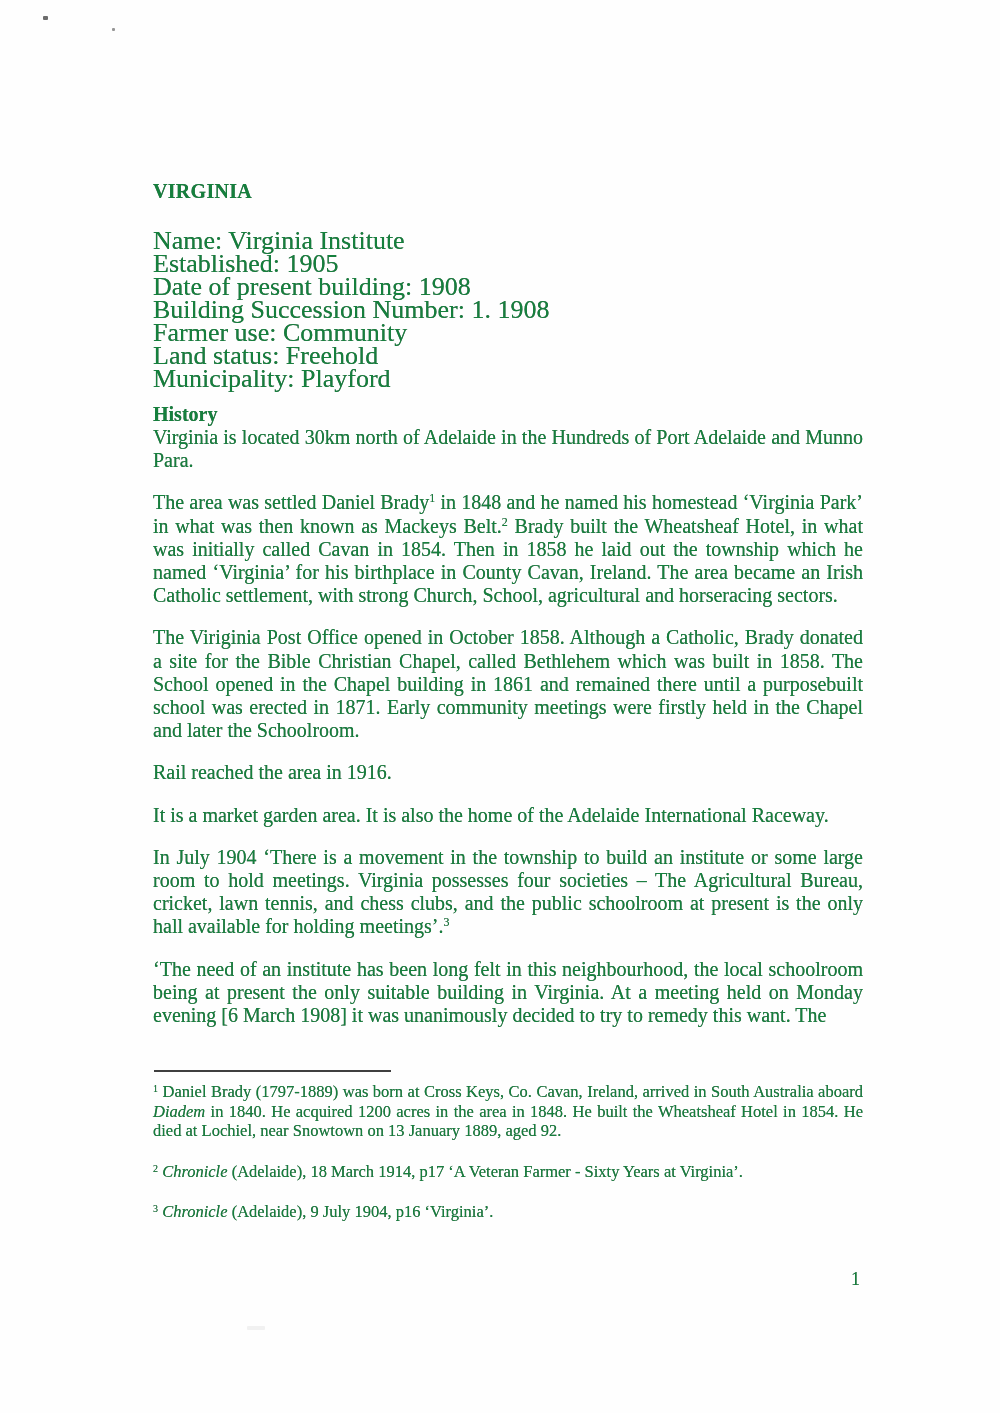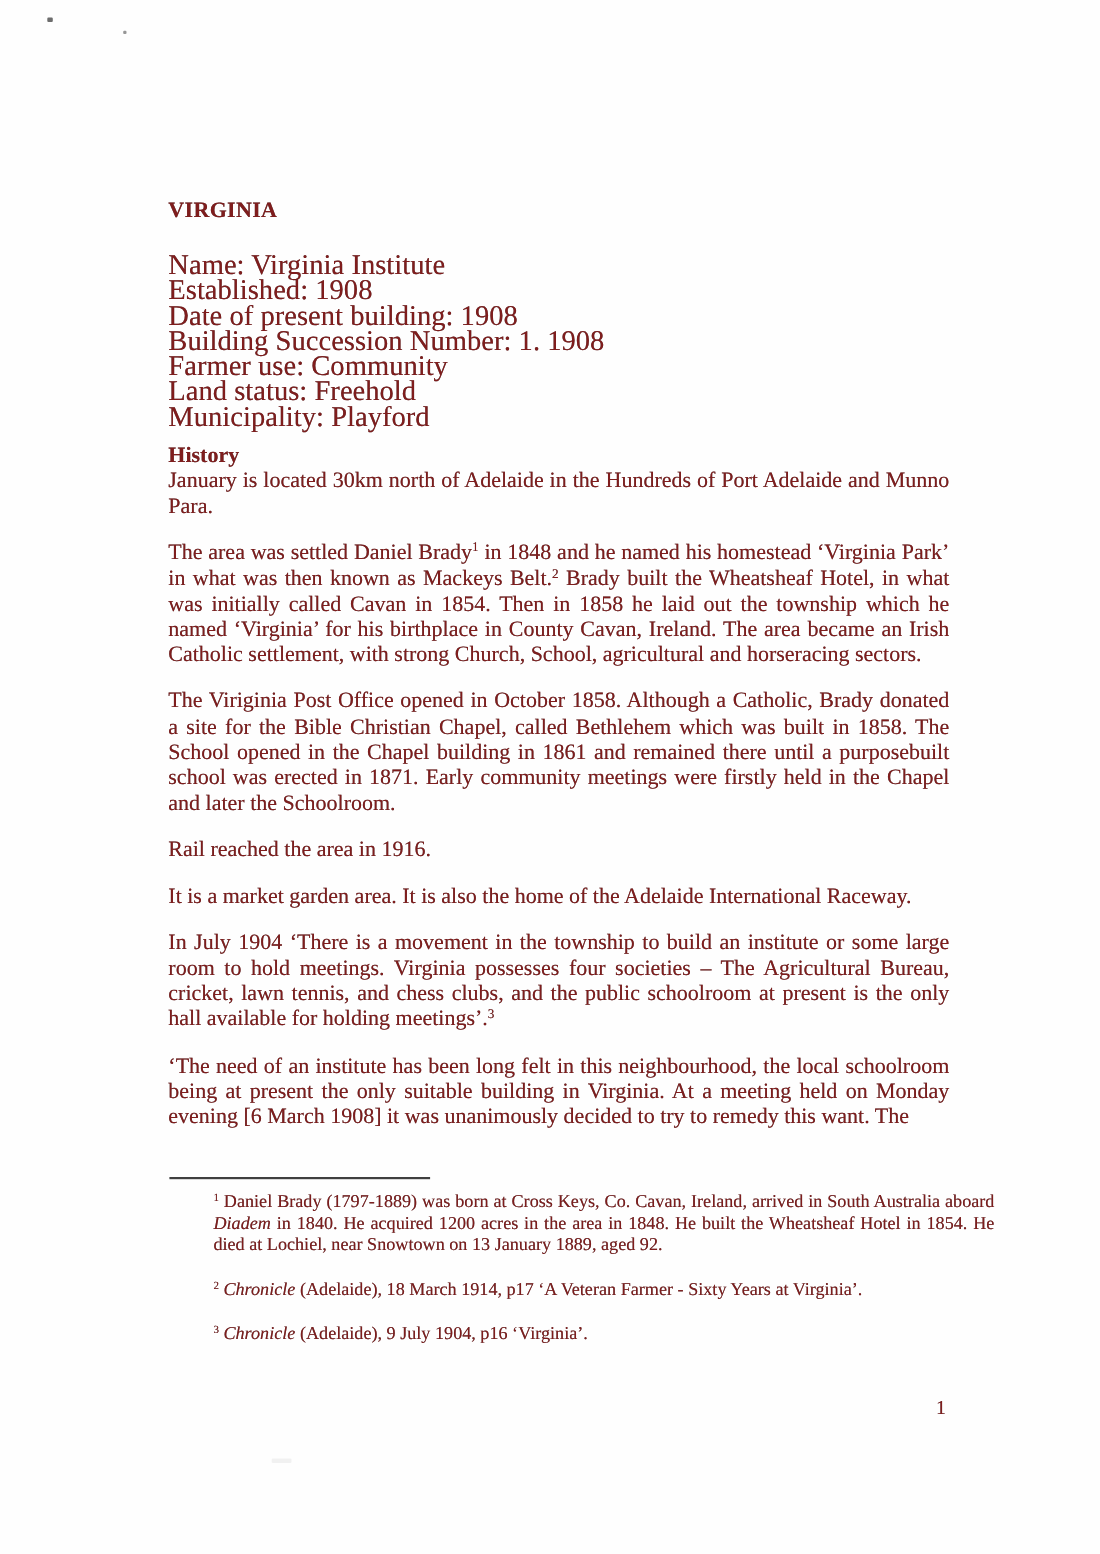--- a/index.html
+++ b/index.html
@@ -3,21 +3,21 @@
 <meta charset="utf-8">
 <style>
   html, body { margin: 0; padding: 0; background: #ffffff; }
   .page {
     position: relative;
     width: 1000px;
     height: 1413px;
     background: #fefefe;
     overflow: hidden;
     font-family: "Liberation Serif", "DejaVu Serif", serif;
-    color: #7f1d1d;
+    color: #15803d;
   }
   .scan-text {
     text-shadow: 0 0 0.5px rgba(30,30,30,0.65);
   }
   .content {
     position: absolute;
     left: 153px;
     top: 180px;
     width: 710px;
   }
@@ -59,21 +59,20 @@
     top: 1070px;
     width: 237px;
     height: 2px;
     background: #3f3f3f;
   }
   .footnotes {
     position: absolute;
     left: 153px;
     top: 1082px;
     width: 710px;
-    margin-left: 41px;
   }
   .footnote {
     font-size: 16.5px;
     line-height: 19.5px;
     text-align: justify;
     margin: 0 0 21px 0;
   }
   .footnote sup { font-size: 10px; top: -5px; }
   .page-number {
     position: absolute;
@@ -95,31 +94,31 @@
   <span class="speck speck-1"></span>
   <span class="speck speck-2"></span>
   <span class="speck speck-3"></span>
 
   <div class="content scan-text">
 
     <h1 class="title">VIRGINIA</h1>
 
     <div class="details">
       <div class="detail-line">Name: Virginia Institute</div>
-      <div class="detail-line">Established: 1908</div>
+      <div class="detail-line">Established: 1905</div>
       <div class="detail-line">Date of present building: 1908</div>
       <div class="detail-line">Building Succession Number: 1. 1908</div>
       <div class="detail-line">Farmer use: Community</div>
       <div class="detail-line">Land status: Freehold</div>
       <div class="detail-line">Municipality: Playford</div>
     </div>
 
     <h2 class="section-heading">History</h2>
 
-    <p class="para">January is located 30km north of Adelaide in the Hundreds of Port Adelaide and Munno Para.</p>
+    <p class="para">Virginia is located 30km north of Adelaide in the Hundreds of Port Adelaide and Munno Para.</p>
     <p class="para">The area was settled Daniel Brady<sup>1</sup> in 1848 and he named his homestead ‘Virginia Park’ in what was then known as Mackeys Belt.<sup>2</sup> Brady built the Wheatsheaf Hotel, in what was initially called Cavan in 1854. Then in 1858 he laid out the township which he named ‘Virginia’ for his birthplace in County Cavan, Ireland. The area became an Irish Catholic settlement, with strong Church, School, agricultural and horseracing sectors.</p>
     <p class="para">The Viriginia Post Office opened in October 1858. Although a Catholic, Brady donated a site for the Bible Christian Chapel, called Bethlehem which was built in 1858. The School opened in the Chapel building in 1861 and remained there until a purposebuilt school was erected in 1871. Early community meetings were firstly held in the Chapel and later the Schoolroom.</p>
     <p class="para">Rail reached the area in 1916.</p>
     <p class="para">It is a market garden area. It is also the home of the Adelaide International Raceway.</p>
     <p class="para">In July 1904 ‘There is a movement in the township to build an institute or some large room to hold meetings. Virginia possesses four societies – The Agricultural Bureau, cricket, lawn tennis, and chess clubs, and the public schoolroom at present is the only hall available for holding meetings’.<sup>3</sup></p>
     <p class="para">‘The need of an institute has been long felt in this neighbourhood, the local schoolroom being at present the only suitable building in Virginia. At a meeting held on Monday evening [6 March 1908] it was unanimously decided to try to remedy this want. The</p>
 
   </div>
 
   <div class="footnote-divider"></div>

